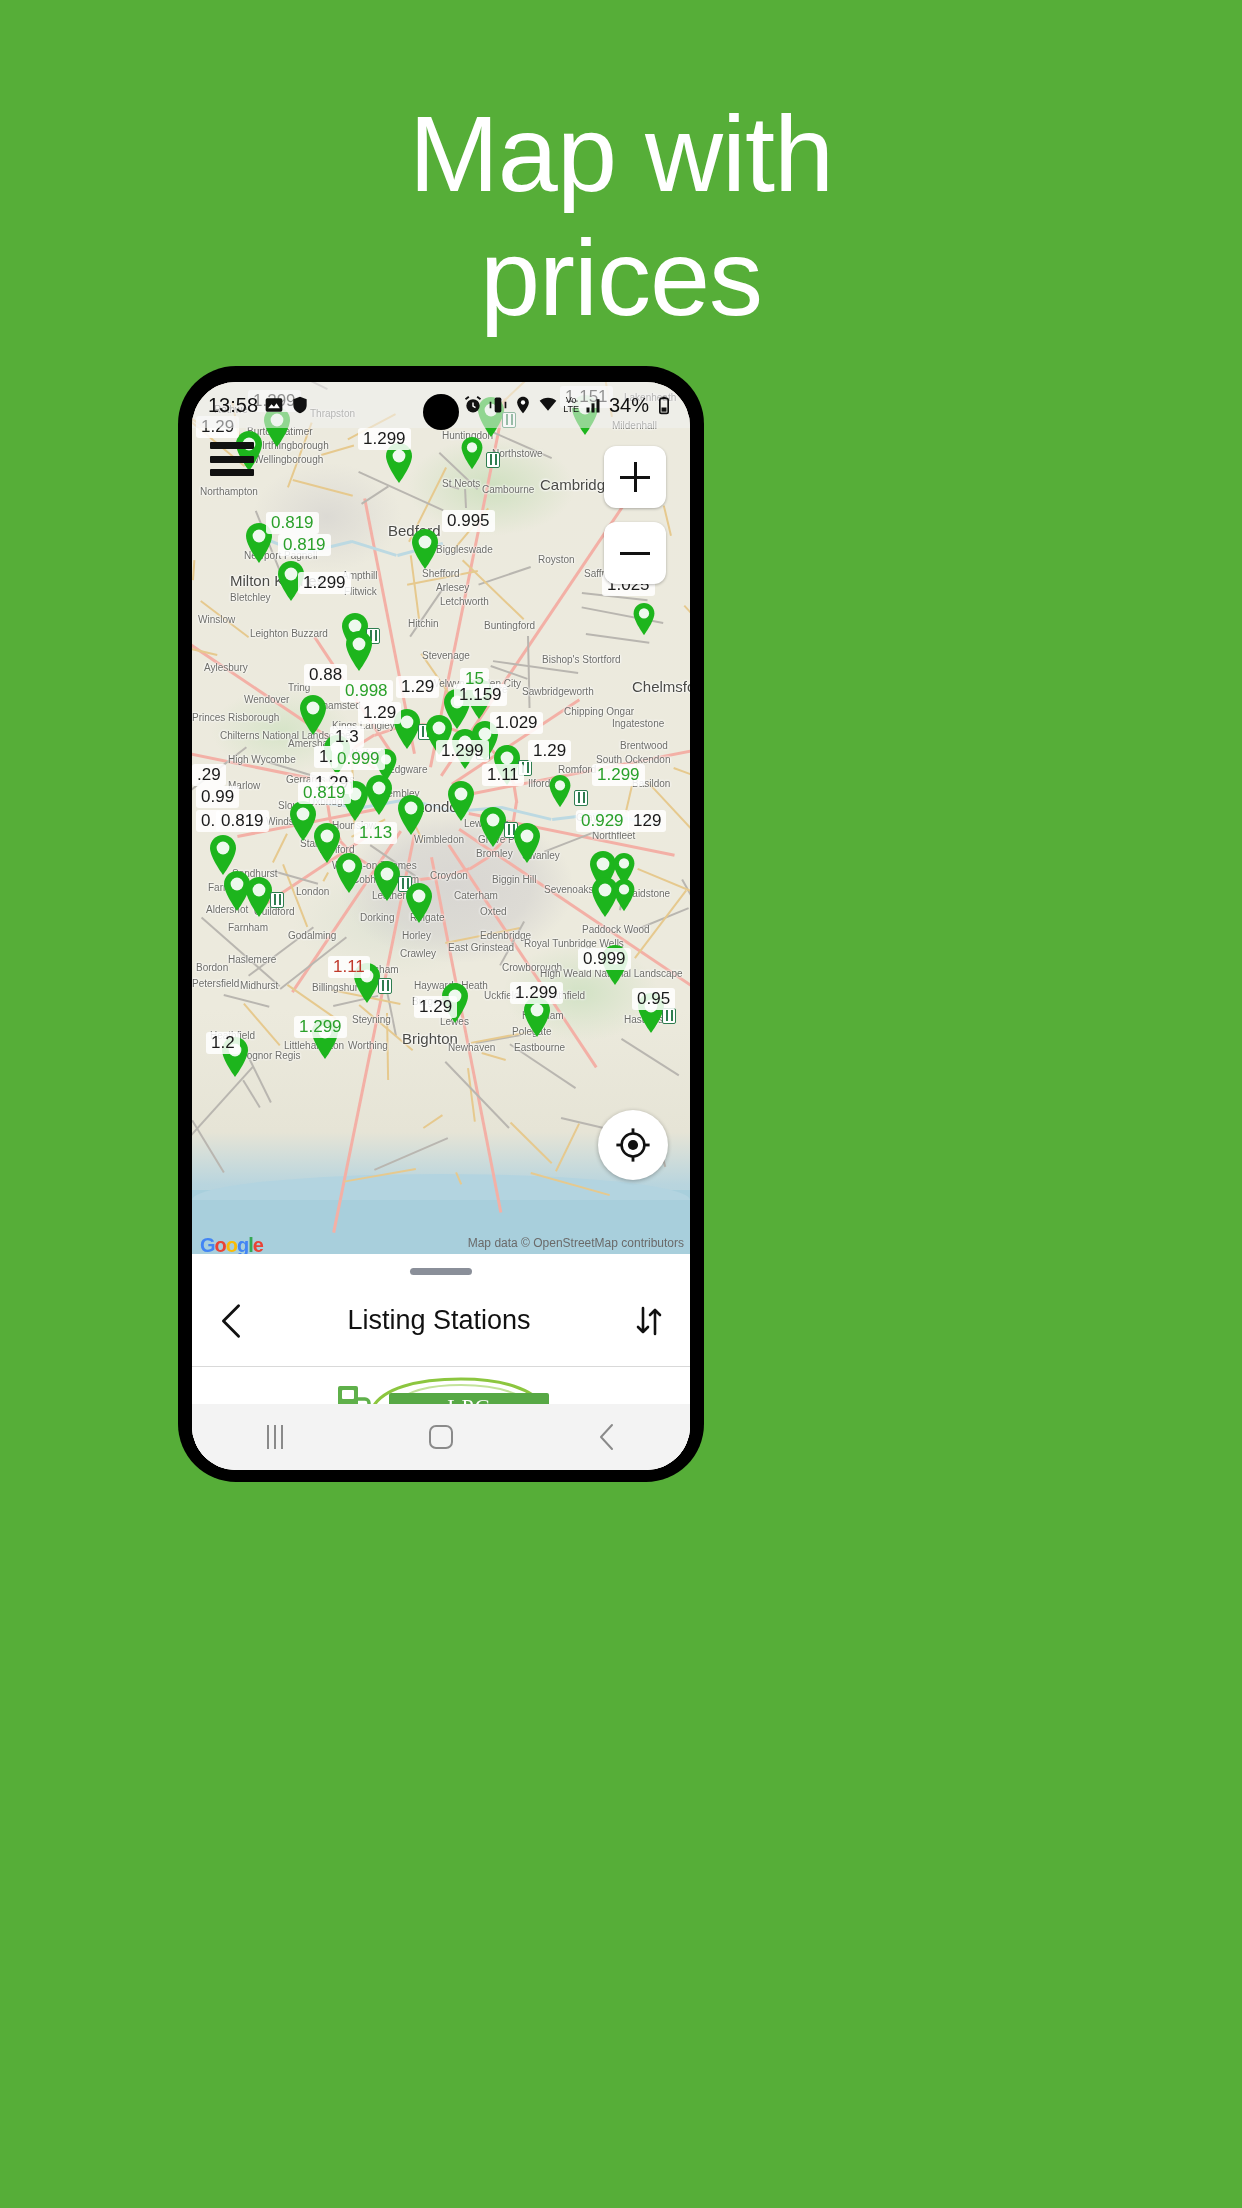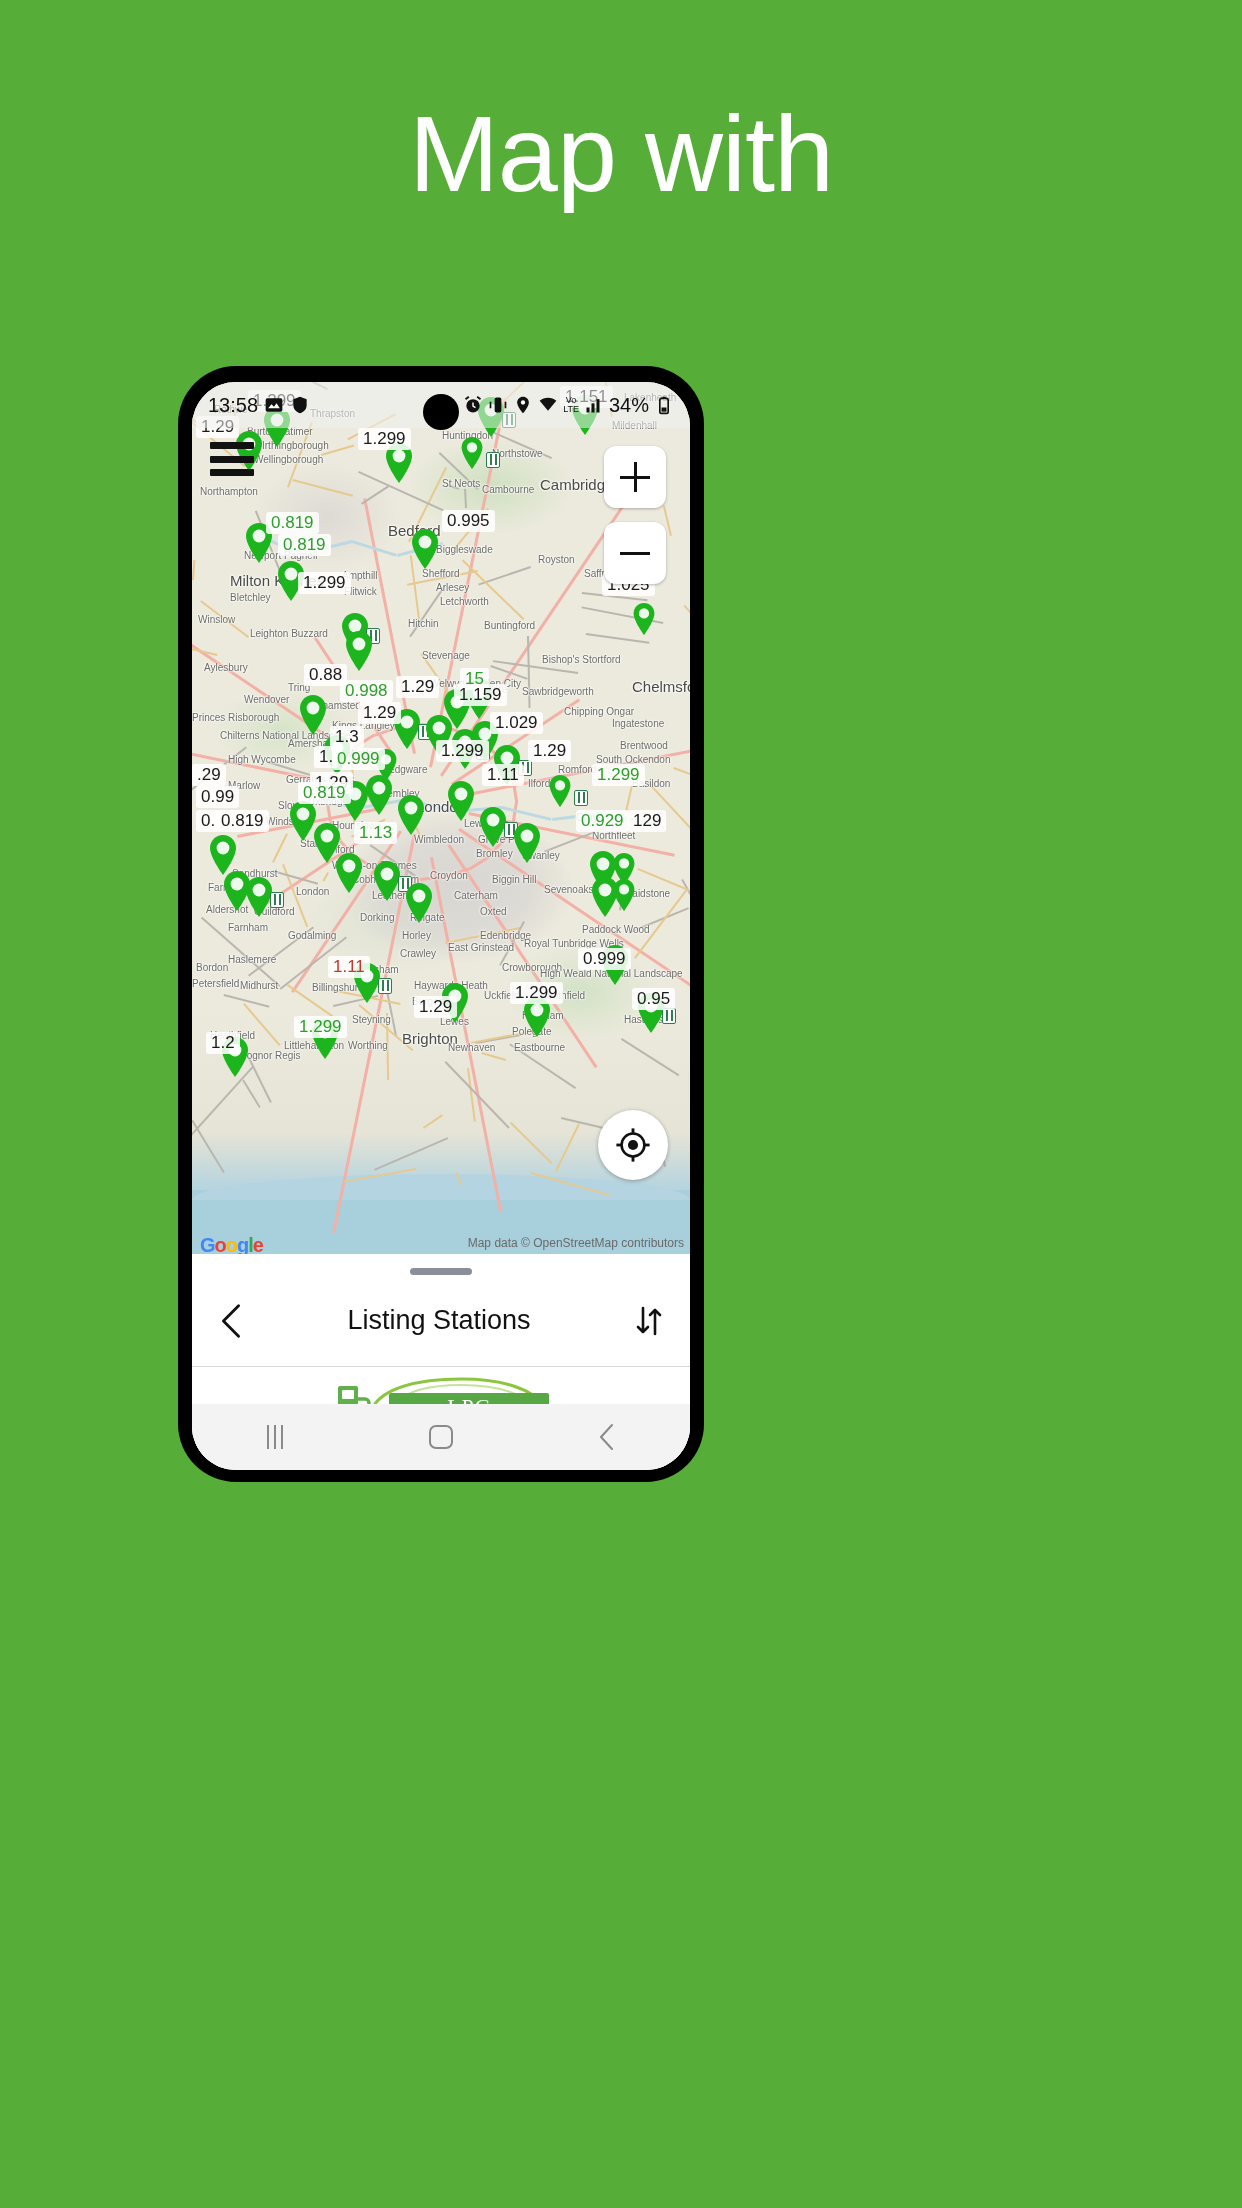--- a/index.html
+++ b/index.html
@@ -218,20 +218,21 @@
   .recents{ display:flex; gap:5px; }
   .recents i{ display:block; width:2px; height:24px; background:#8a8a8a; }
   .homebtn{ width:24px; height:24px; border:2px solid #8a8a8a; border-radius:7px; }
   .backbtn svg{ width:20px; height:28px; }
 </style>
 </head>
 <body>
 
 <div class="promo-title">
   <span>Map with</span>
+  <span class="l2">prices</span>
 </div>
 
 <div class="phone">
   <div class="screen">
 
     <div class="map">
       <div class="urban"></div>
       <div class="urban2"></div>
       <div class="sea"></div>
 

